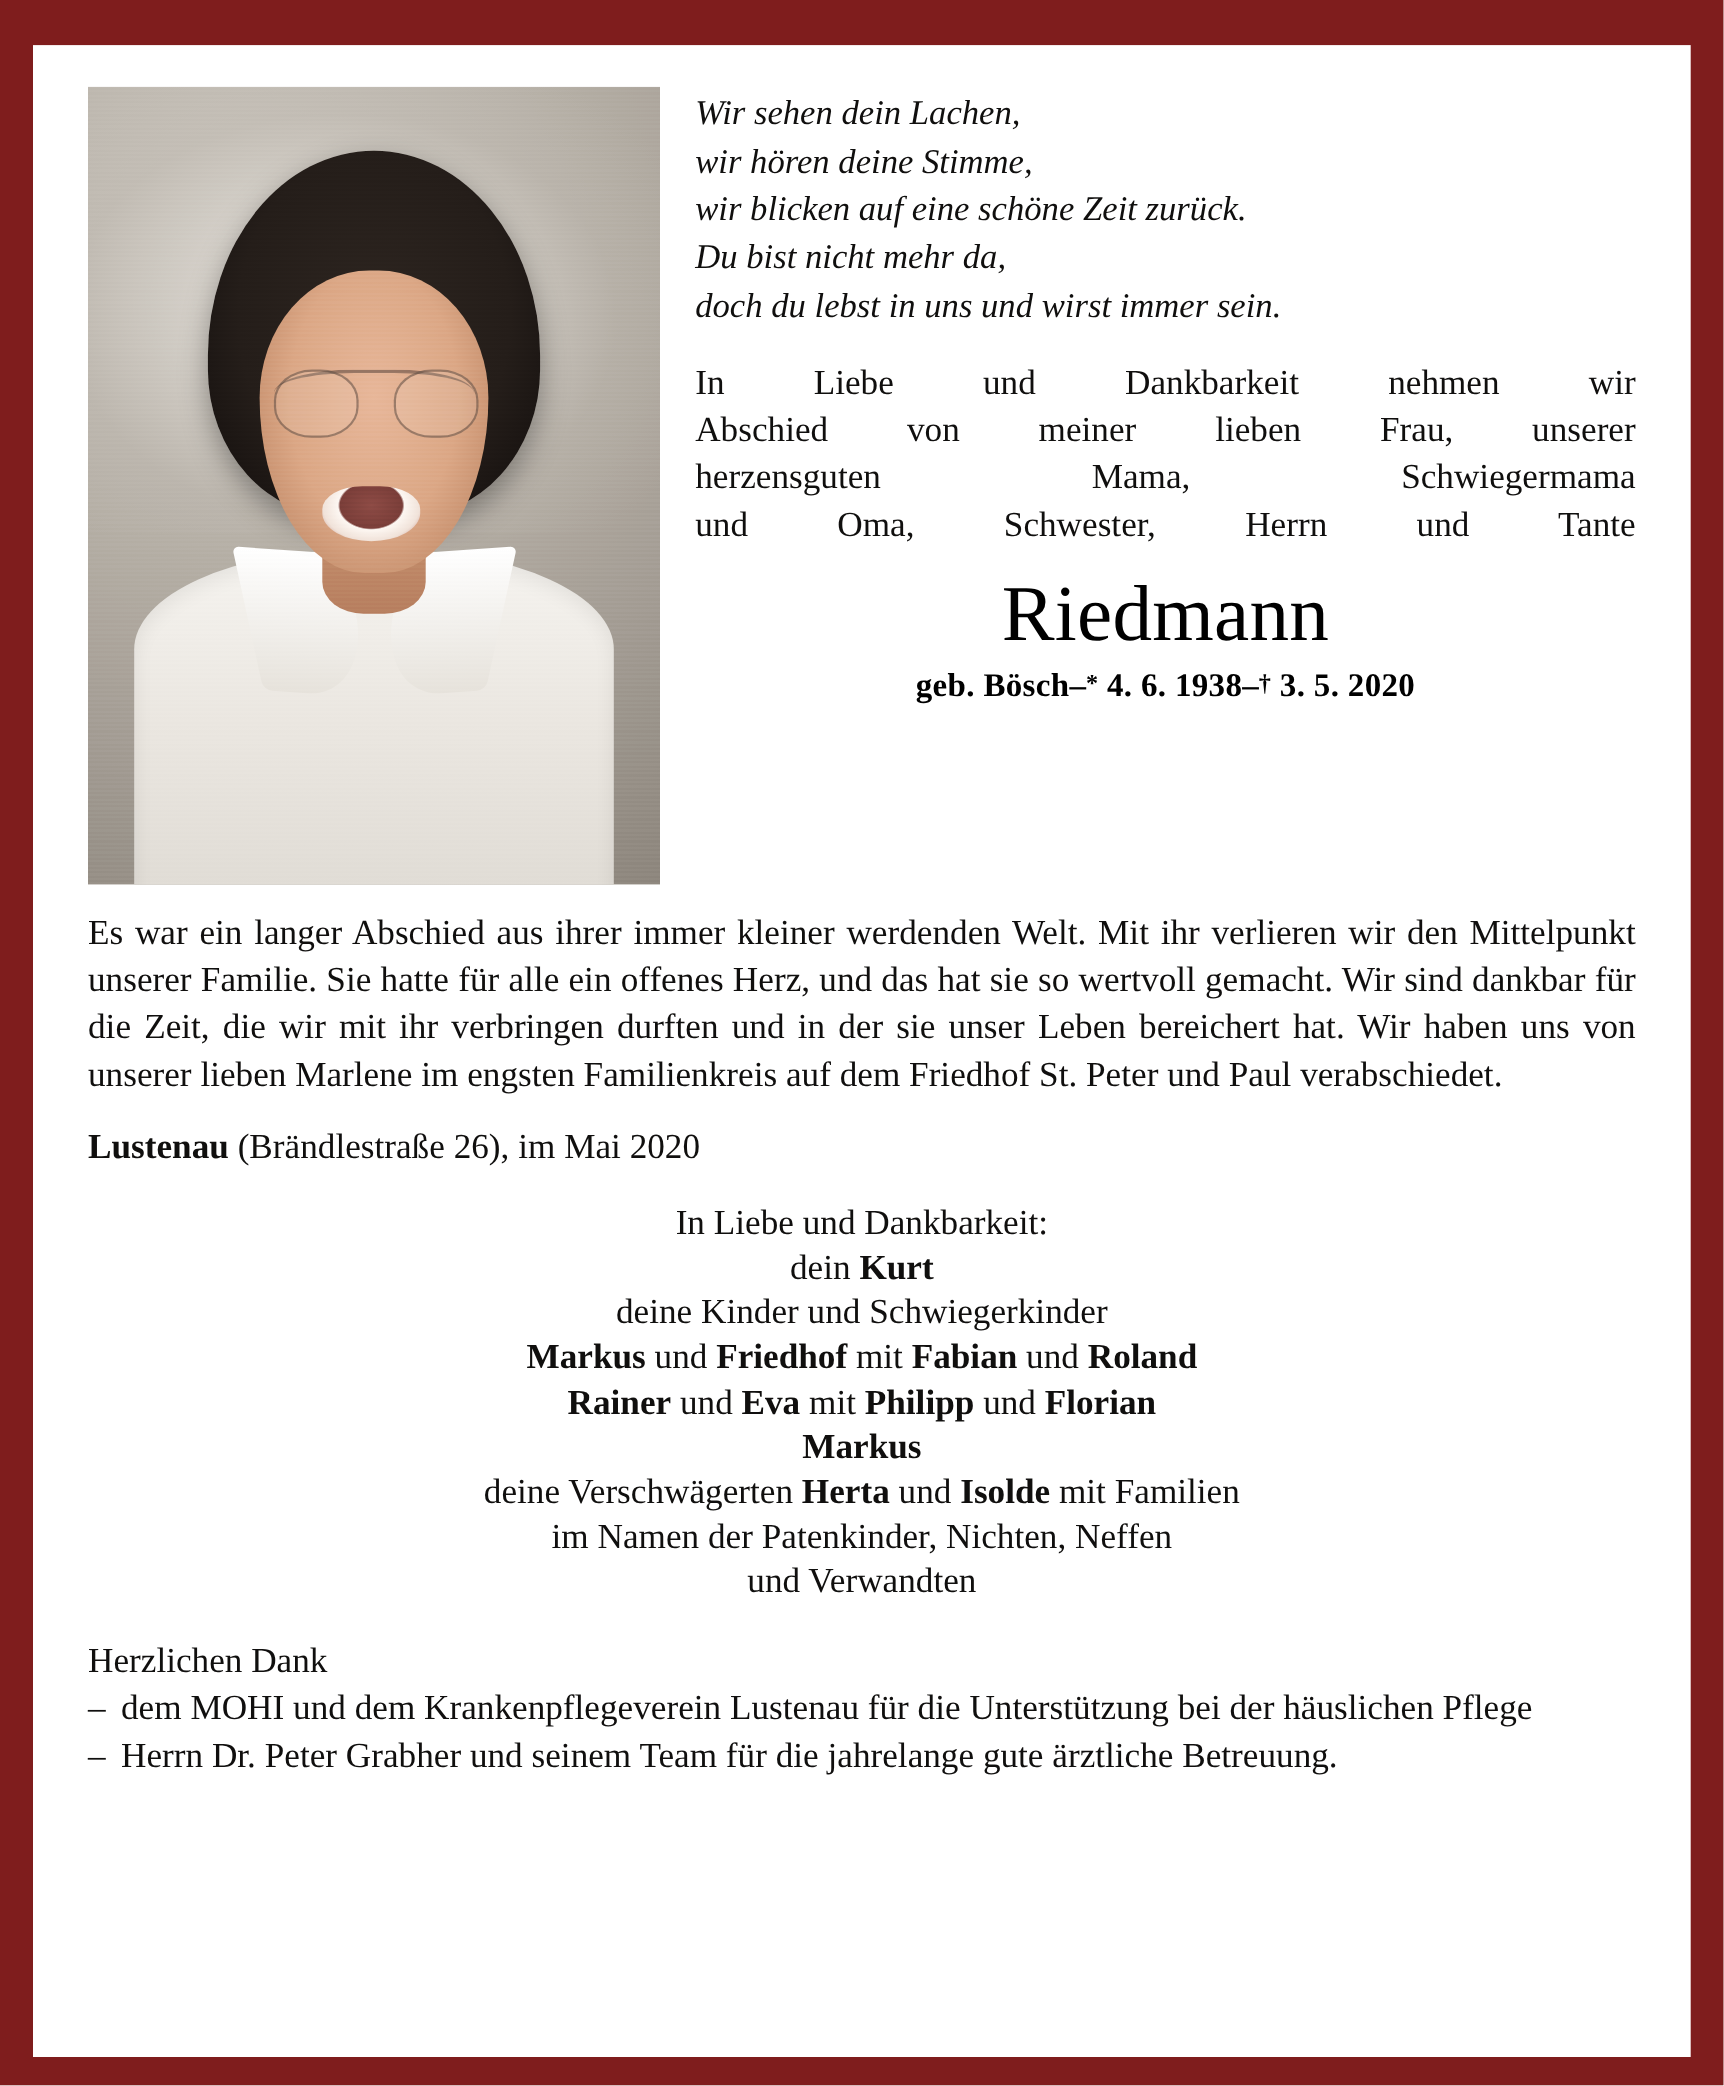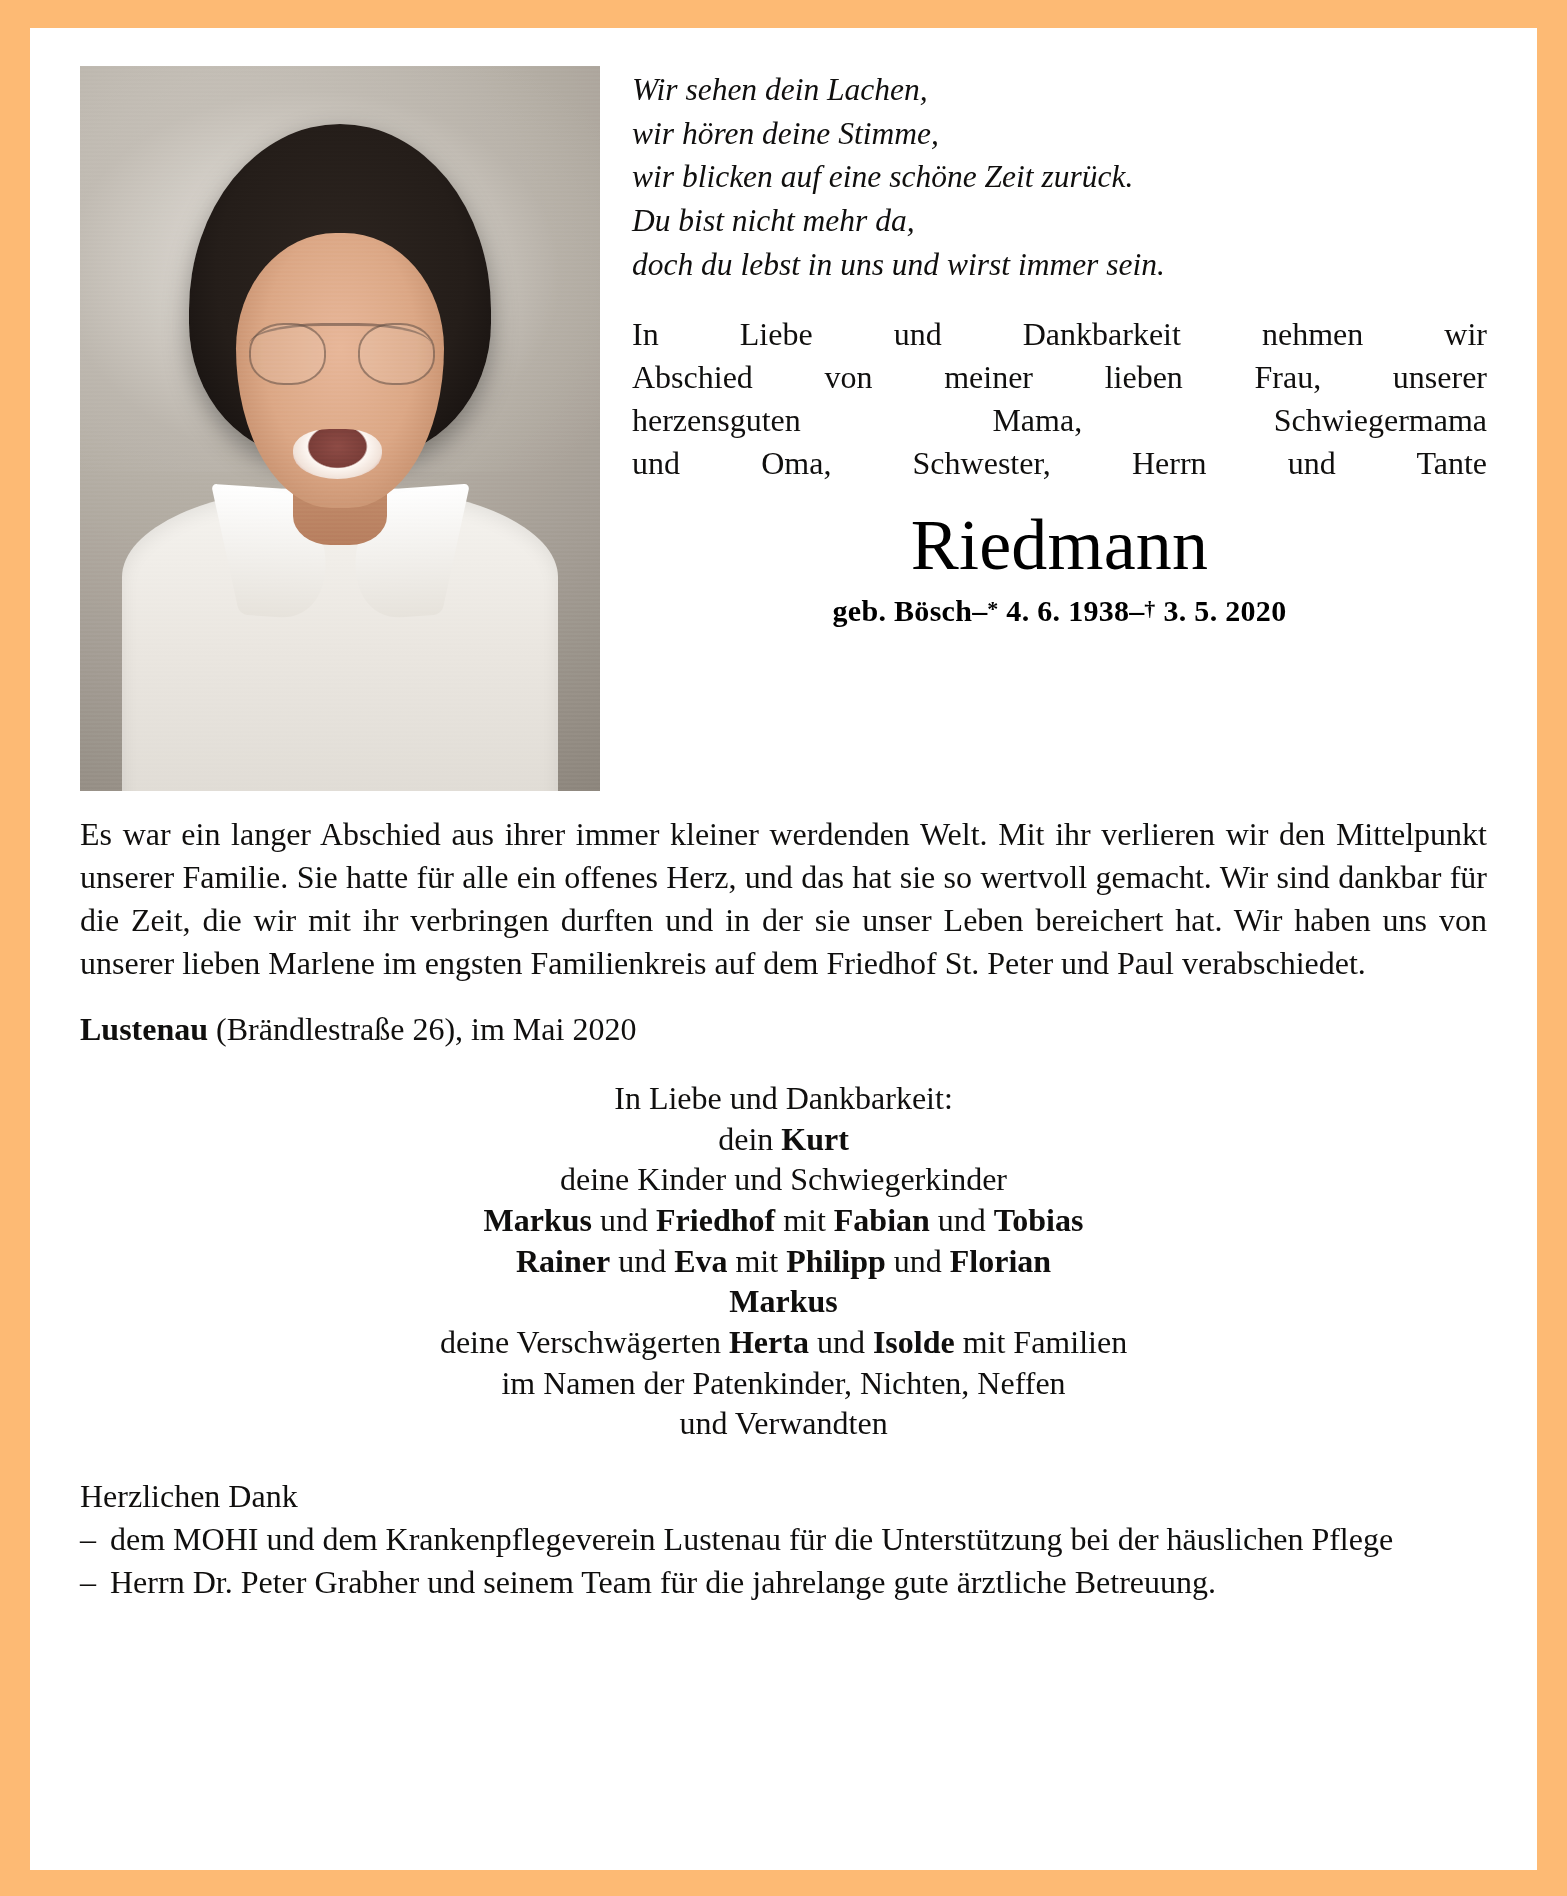--- a/index.html
+++ b/index.html
@@ -9,23 +9,23 @@
   }
   body {
     width: 1567px;
     height: 1896px;
     font-family: "Liberation Serif", serif;
     color: #111111;
   }
   .page {
     width: 1567px;
     height: 1896px;
-    background: #fdba74;
+    background: #7f1d1d;
     box-sizing: border-box;
-    padding: 28px 30px 26px 30px;
+    padding: 41px 30px 26px 30px;
   }
   .card {
     background: #ffffff;
     width: 100%;
     height: 100%;
     box-sizing: border-box;
     padding: 34px 50px 20px 50px;
     position: relative;
     overflow: hidden;
   }
@@ -303,21 +303,21 @@
 
       <span class="row">
         <span>dein </span><b>Kurt</b>
       </span>
 
       <span class="row">
         <span>deine Kinder und Schwiegerkinder</span>
       </span>
 
       <span class="row">
-        <b>Markus</b><span> und </span><b>Friedhof</b><span> mit </span><b>Fabian</b><span> und </span><b>Tobias</b>
+        <b>Markus</b><span> und </span><b>Friedhof</b><span> mit </span><b>Fabian</b><span> und </span><b>Roland</b>
       </span>
 
       <span class="row">
         <b>Rainer</b><span> und </span><b>Eva</b><span> mit </span><b>Philipp</b><span> und </span><b>Florian</b>
       </span>
 
       <span class="row">
         <b>Markus</b>
       </span>
 

